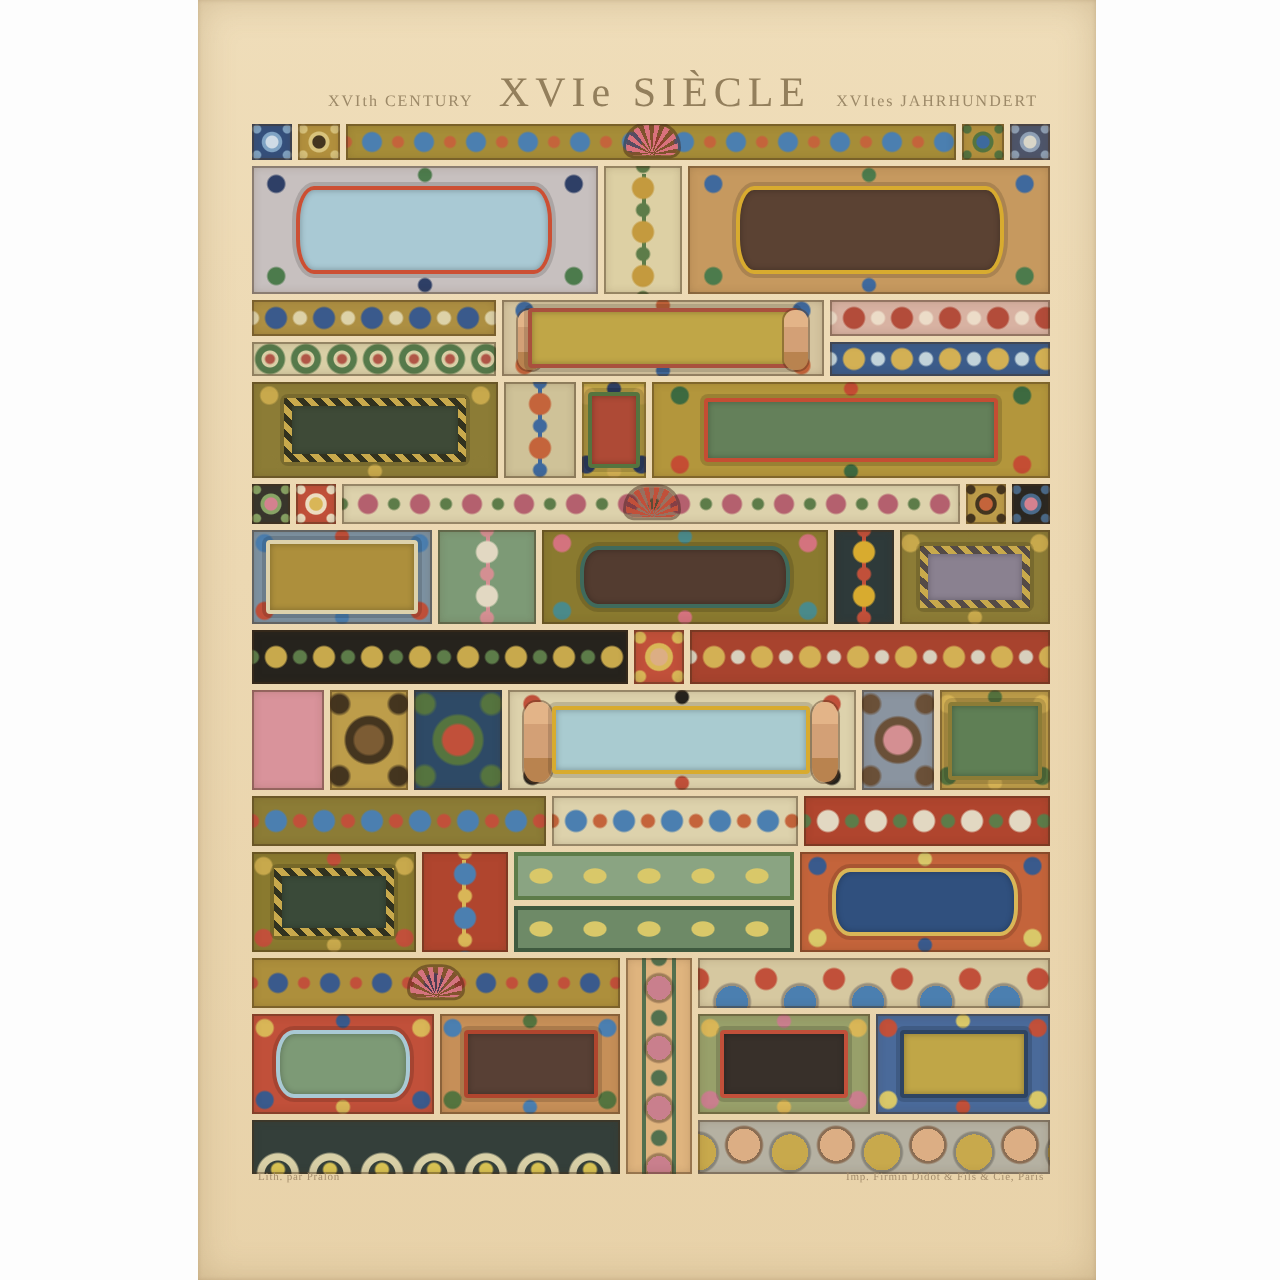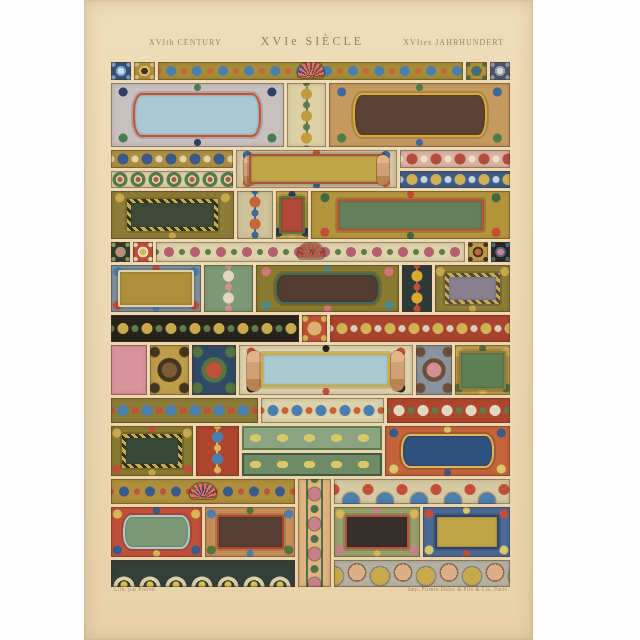--- a/index.html
+++ b/index.html
@@ -2,34 +2,34 @@
 <html><head>
 <meta charset="utf-8">
 <style>
   html,body{margin:0;padding:0;}
   body{
     width:640px;height:640px;background:#fdfdfd;overflow:hidden;
     font-family:"Liberation Serif","DejaVu Serif",serif;
   }
   .stage{position:relative;width:640px;height:640px;}
   .paper{
-    position:absolute;left:84px;top:0;width:449px;height:640px;
+    position:absolute;left:99px;top:0;width:449px;height:640px;
     background:linear-gradient(180deg,#efddb9 0%,#ecd8b2 45%,#e8d2a9 100%);
     box-shadow:inset 0 0 18px rgba(140,110,70,.28), inset 0 0 2px rgba(120,90,50,.25);
   }
   
   .hdr{
     position:absolute;left:27px;top:34px;width:399px;
     display:flex;justify-content:space-between;align-items:baseline;
     color:#97835f;
   }
   .hdr .small{font-size:8px;letter-spacing:1px;color:#9c8968;}
   .hdr .small.left{margin-left:38px;}
   .hdr .small.right{margin-right:6px;}
-  .hdr .big{font-size:12px;letter-spacing:3px;color:#937f5c;}
+  .hdr .big{font-size:21px;letter-spacing:3px;color:#937f5c;}
   .credits{
     position:absolute;left:27px;top:586px;width:399px;
     display:flex;justify-content:space-between;
     font-size:5.5px;letter-spacing:.4px;color:#a58e6d;
   }
   .credits span{margin:0 3px;}
   .plate-no{
     position:absolute;left:27px;top:597px;width:399px;text-align:center;
     font-size:9.5px;letter-spacing:1.5px;color:#8e7a5c;
   }

